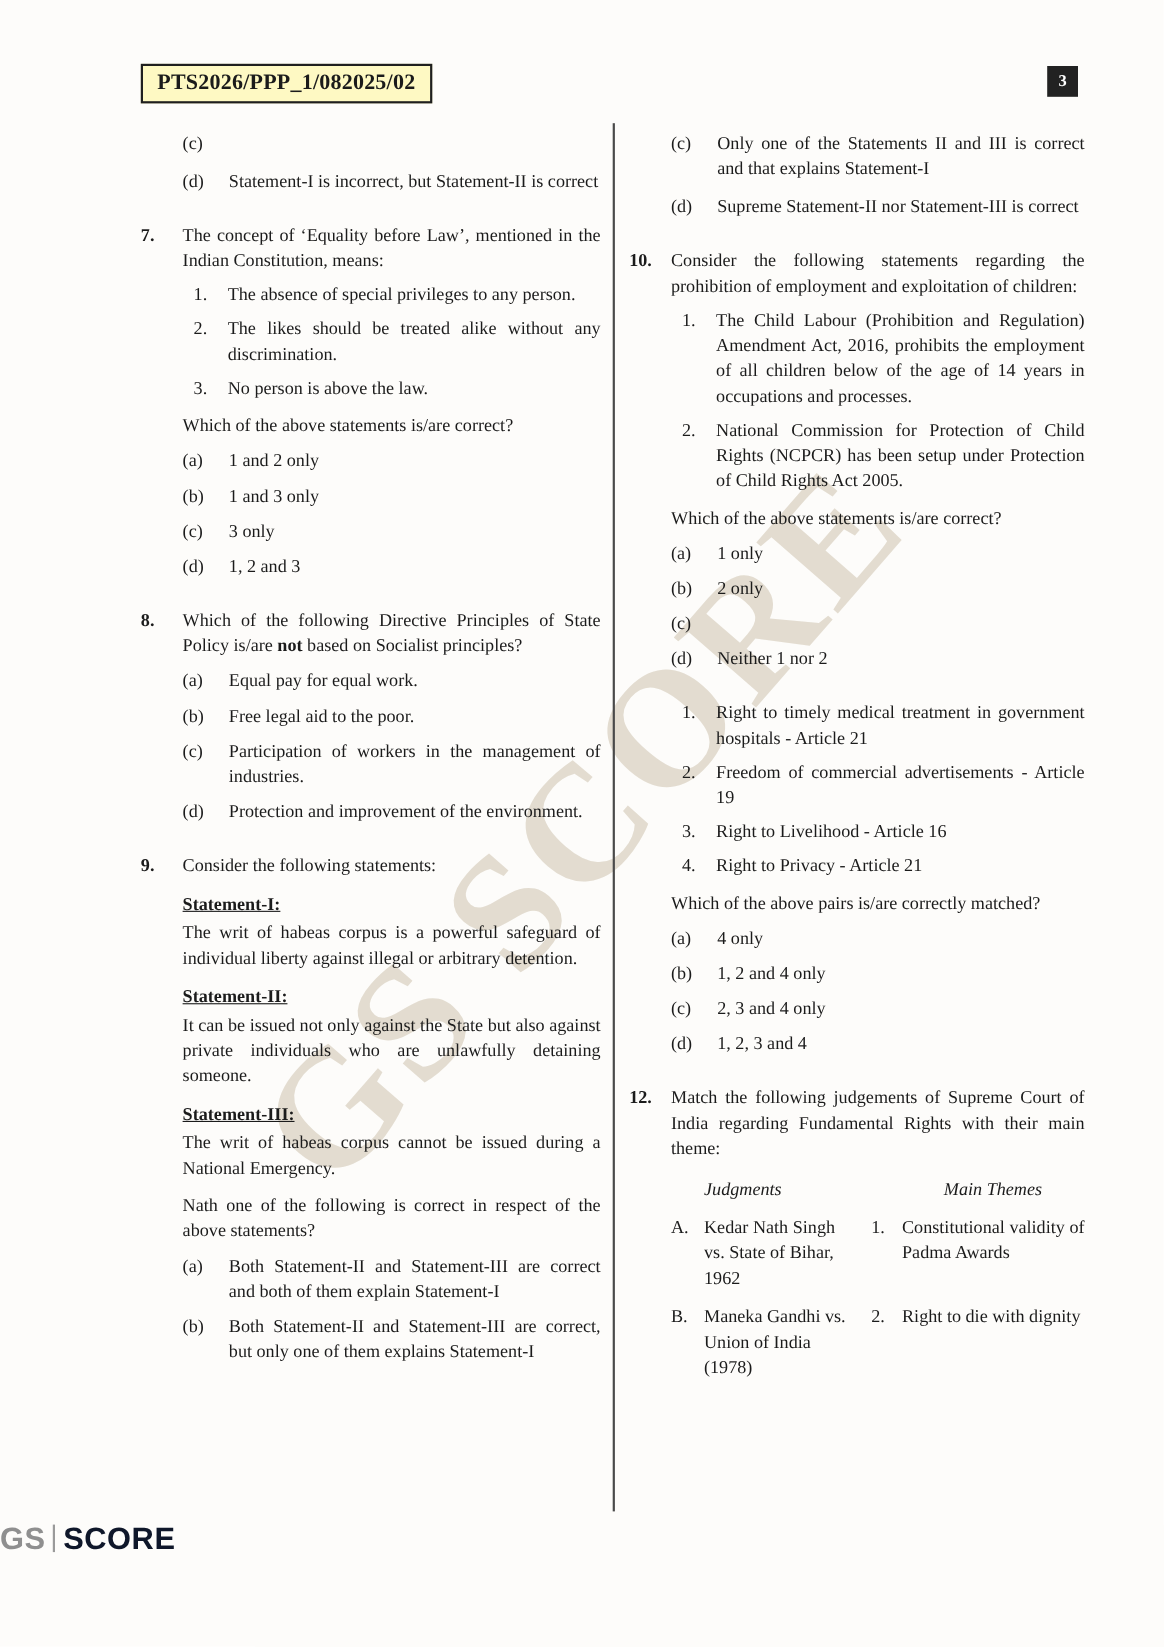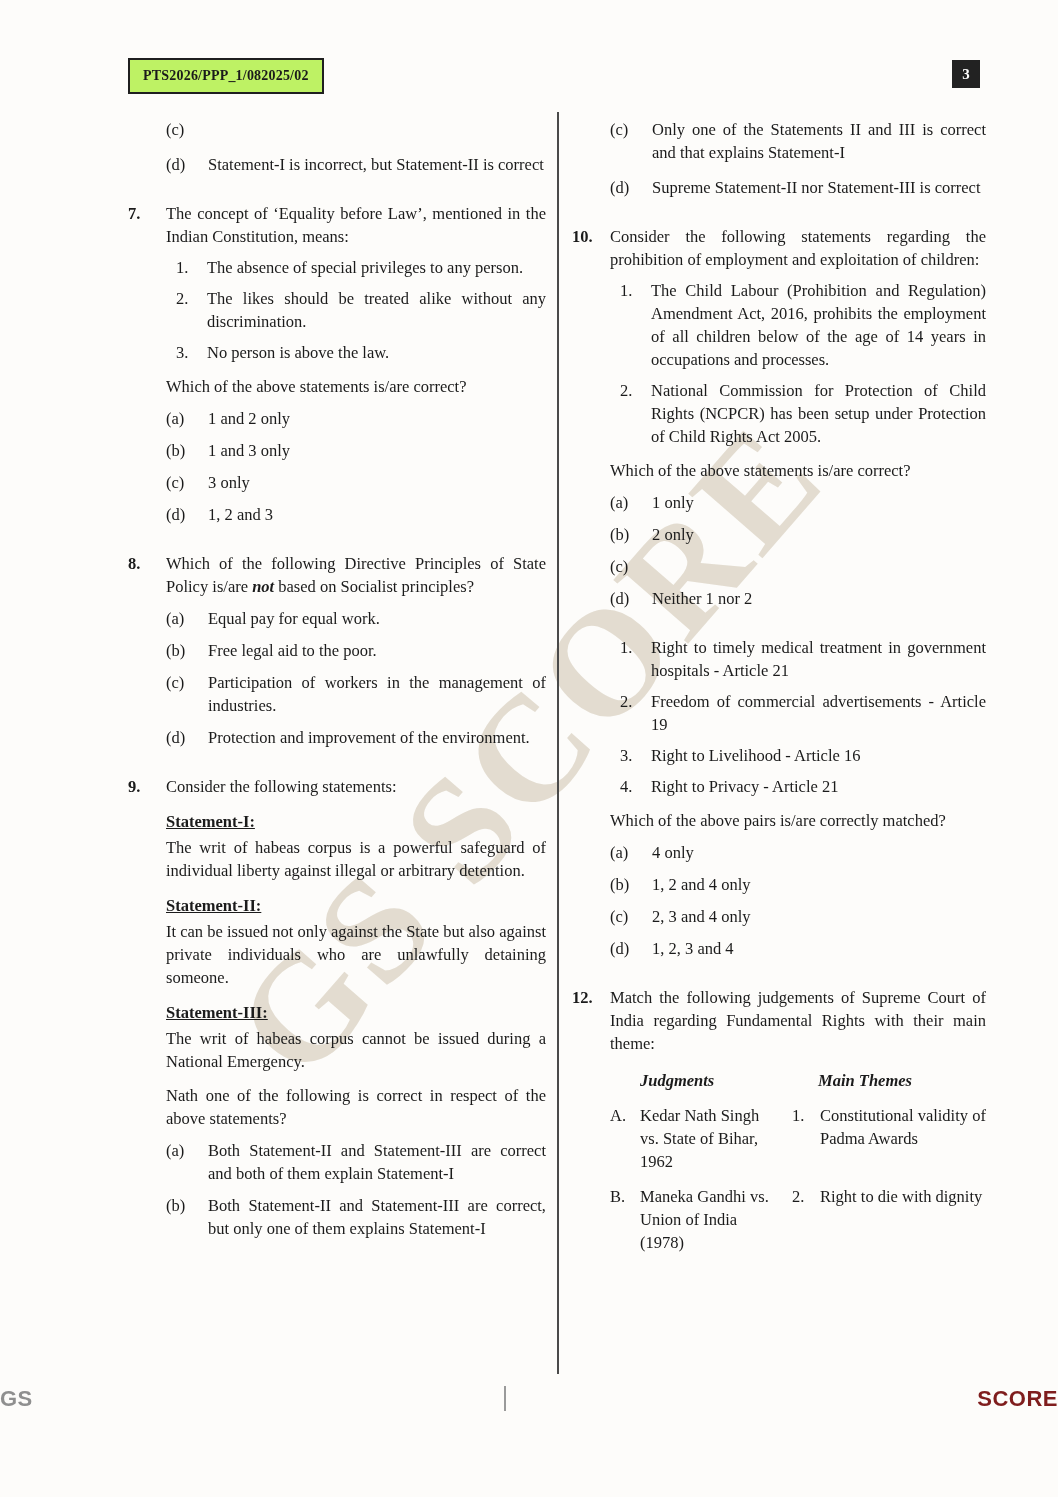--- a/index.html
+++ b/index.html
@@ -13,22 +13,22 @@
   }
   .watermark {
     position:absolute; left:50%; top:50%;
     transform:translate(-50%,-46%) rotate(-49deg);
     font-size:150px; font-weight:700; letter-spacing:6px;
     color:rgba(190,177,150,0.42); white-space:nowrap; z-index:0;
   }
   .paper-code {
     position:absolute; left:128px; top:58px; z-index:2;
     border:2px solid #1f1f1f; padding:4px 13px 5px;
-    font-size:14px; font-weight:700; letter-spacing:0.2px;
-    background:#bef264;
+    font-size:20px; font-weight:700; letter-spacing:0.2px;
+    background:#fef9c3;
   }
   .page-num {
     position:absolute; right:78px; top:60px; z-index:2;
     width:28px; height:28px; background:#222; color:#fff;
     display:flex; align-items:center; justify-content:center;
     font-size:15px; font-weight:700;
   }
   .divider {
     position:absolute; left:557px; top:112px; width:1.5px; height:1262px;
     background:#4a4a4a; z-index:1;
@@ -49,40 +49,40 @@
 
   .opt-row { display:flex; margin-top:9px; }
   .opt-label { flex:0 0 42px; }
   .opt-text { flex:1; text-align:justify; }
   .top-opts .opt-row:first-child { margin-top:0; }
   .top-opts .opt-row + .opt-row { margin-top:12px; }
 
   .lead { margin-top:11px; text-align:justify; }
   .stmt-head { margin-top:12px; font-weight:700;text-decoration:underline; }
   .stmt-text { margin-top:3px; text-align:justify; }
-  .bi { font-weight:700; font-style:italic; }
-
-  .match-head { display:flex; margin-top:14px; font-weight:700; font-style:italic; }
+  .bi { font-weight:700; }
+
+  .match-head { display:flex; margin-top:14px; font-weight:400; font-style:italic;gap:40px; }
   .mh-1 { margin-left:30px; width:152px; }
   .mh-2 { margin-left:26px; }
   .match-row { display:flex; margin-top:12px; }
   .m-ll { flex:0 0 30px; }
   .m-lt { flex:0 0 152px; padding-right:12px; }
   .m-rl { flex:0 0 28px; }
   .m-rt { flex:1; }
 
   .footer-logo {
     position:absolute; left:0; width:100%; top:1386px; z-index:2;
-    display:flex; justify-content:space-between; align-items:center; gap:7px;
-    font-family:"Liberation Sans", sans-serif; font-weight:700; font-size:22px;
+    display:flex; justify-content:flex-start; align-items:center; gap:7px;
+    font-family:"Liberation Sans", sans-serif; font-weight:700; font-size:28px;
     letter-spacing:0.5px;
   }
   .logo-gs { color:#8f8f8f; }
   .logo-bar { width:2px; height:25px; background:#9a9a9a; }
-  .logo-score { color:#7f1d1d; }
+  .logo-score { color:#0f172a; }
 </style>
 </head>
 <body>
 
 <div class="page">
 
   <div class="watermark">GS SCORE</div>
 
   <div class="paper-code">PTS2026/PPP_1/082025/02</div>
   <div class="page-num">3</div>

